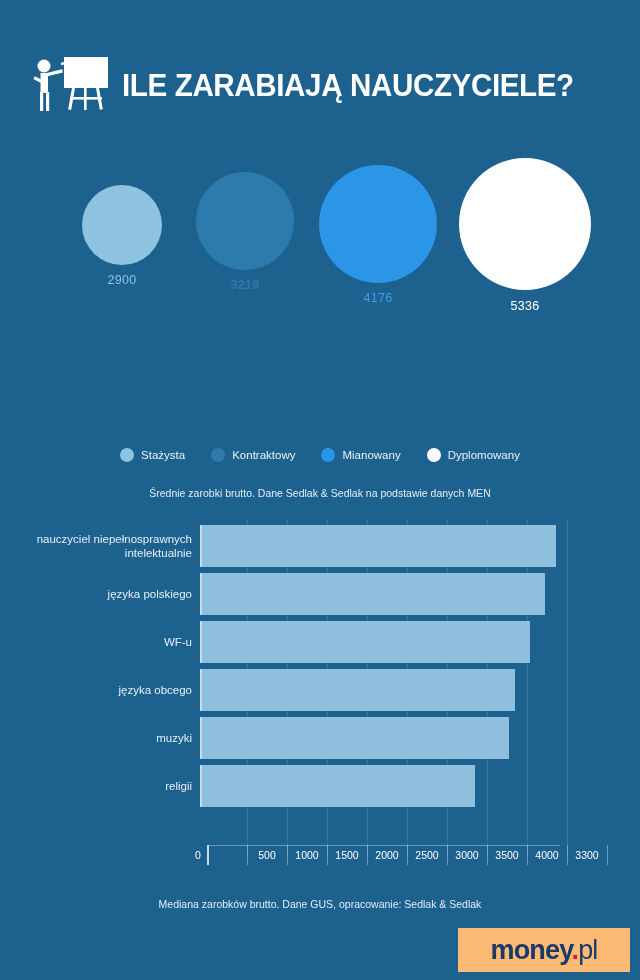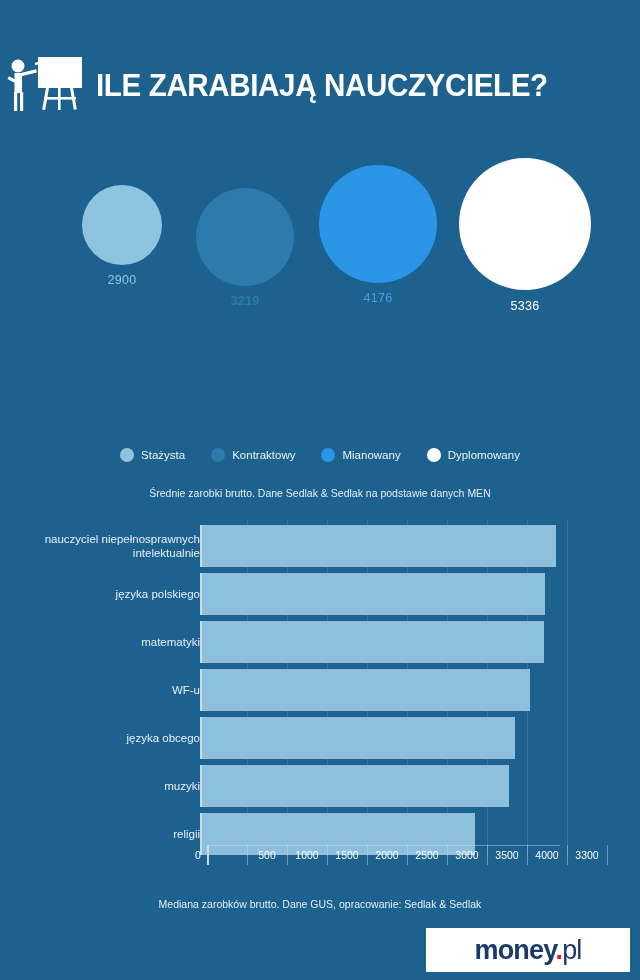--- a/index.html
+++ b/index.html
@@ -14,20 +14,21 @@
     overflow: hidden;
   }
 
   
   .header {
     position: absolute;
     left: 0; top: 46px;
     width: 622px; height: 78px;
     display: flex;
     align-items: center;
+    padding-left: 26px;
   }
   .teacher-icon {
     width: 86px; height: 62px;
     flex: 0 0 auto;
     margin-right: 10px;
   }
   .title {
     font-size: 30.5px;
     font-weight: bold;
     letter-spacing: -0.4px;
@@ -56,21 +57,21 @@
   .circle-value {
     font-size: 12.5px;
     margin-top: 8px;
     letter-spacing: 0.3px;
   }
 
   #circle-item-0 { left: 62px; top: 33px; width: 120px; }
   #circle-item-0 .circle { width: 80px; height: 80px; background: #8ec4e0; }
   #circle-item-0 .circle-value { color: #8ec4e0; }
 
-  #circle-item-1 { left: 185px; top: 36px; width: 120px; font-weight: bold; }
+  #circle-item-1 { left: 185px; top: 20px; width: 120px; font-weight: bold; }
   #circle-item-1 .circle { width: 98px; height: 98px; background: #2d7aac; }
   #circle-item-1 .circle-value { color: #2d7aac; }
 
   #circle-item-2 { left: 310px; top: 13px; width: 136px; }
   #circle-item-2 .circle { width: 118px; height: 118px; background: #2b96e8; }
   #circle-item-2 .circle-value { color: #3ea0ea; }
 
   #circle-item-3 { left: 452px; top: 6px; width: 146px; }
   #circle-item-3 .circle { width: 132px; height: 132px; background: #ffffff; }
   #circle-item-3 .circle-value { color: #ffffff; margin-top: 9px; }
@@ -125,20 +126,21 @@
   .bar-row {
     position: relative;
     height: 42px;
     margin-bottom: 6px;
     display: flex;
     align-items: center;
   }
   .bar-label {
     width: 200px;
     text-align: right;
+    padding-right: 8px;
     font-size: 11.5px;
     color: #e6f0f7;
     line-height: 1.25;
     flex: 0 0 auto;
   }
   .bar-track {
     position: relative;
     height: 42px;
     flex: 1 1 auto;
     border-left: 2px solid #c8dbe8;
@@ -208,22 +210,22 @@
     width: 640px;
     text-align: center;
     font-size: 10.5px;
     color: #e3eef5;
   }
 
   
   .logo {
     position: absolute;
     right: 10px; bottom: 8px;
-    width: 204px; height: 44px;
-    background: #ffffff;
+    width: 172px; height: 44px;
+    background: #fdba74;
     display: flex;
     align-items: center;
     justify-content: center;
   }
   .logo-text {
     font-size: 27px;
     font-weight: bold;
     color: #1b3a6b;
     letter-spacing: -0.8px;
     line-height: 1;
@@ -323,26 +325,20 @@
       <div class="bar-row">
         <div class="bar-label">nauczyciel niepełnosprawnych intelektualnie</div>
         <div class="bar-track">
           <div class="bar-fill" style="width: 354.4px; background: rgb(142, 192, 221);"></div>
         </div>
       </div>
       <div class="bar-row">
         <div class="bar-label">języka polskiego</div>
         <div class="bar-track">
           <div class="bar-fill" style="width: 343.2px; background: rgb(142, 192, 221);"></div>
-        </div>
-      </div>
-      <div class="bar-row">
-        <div class="bar-label">matematyki</div>
-        <div class="bar-track">
-          <div class="bar-fill" style="width: 341.6px; background: rgb(142, 192, 221);"></div>
         </div>
       </div>
       <div class="bar-row">
         <div class="bar-label">WF-u</div>
         <div class="bar-track">
           <div class="bar-fill" style="width: 328px; background: rgb(142, 192, 221);"></div>
         </div>
       </div>
       <div class="bar-row">
         <div class="bar-label">języka obcego</div>

